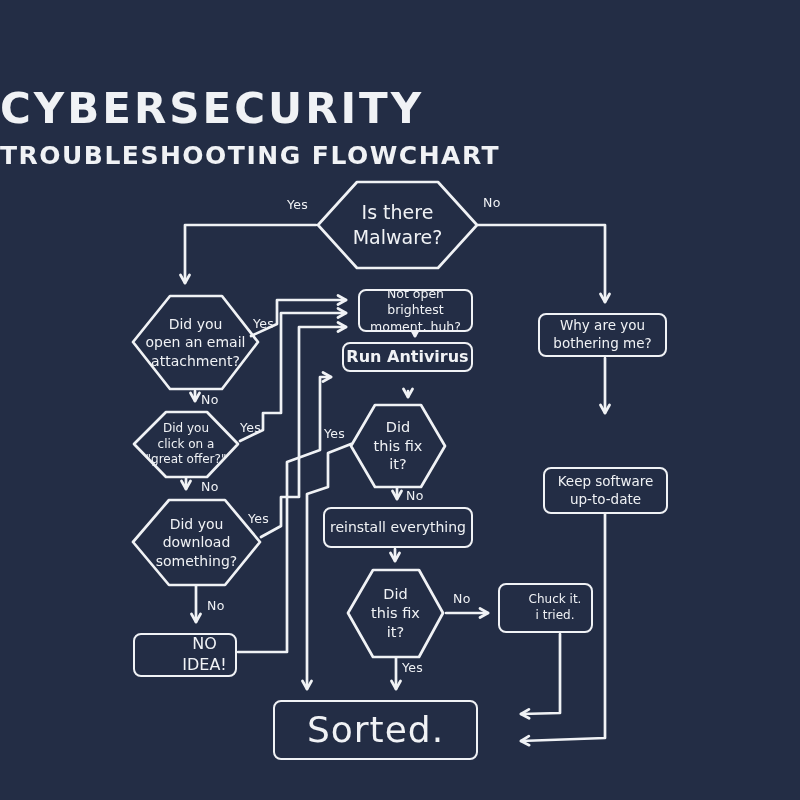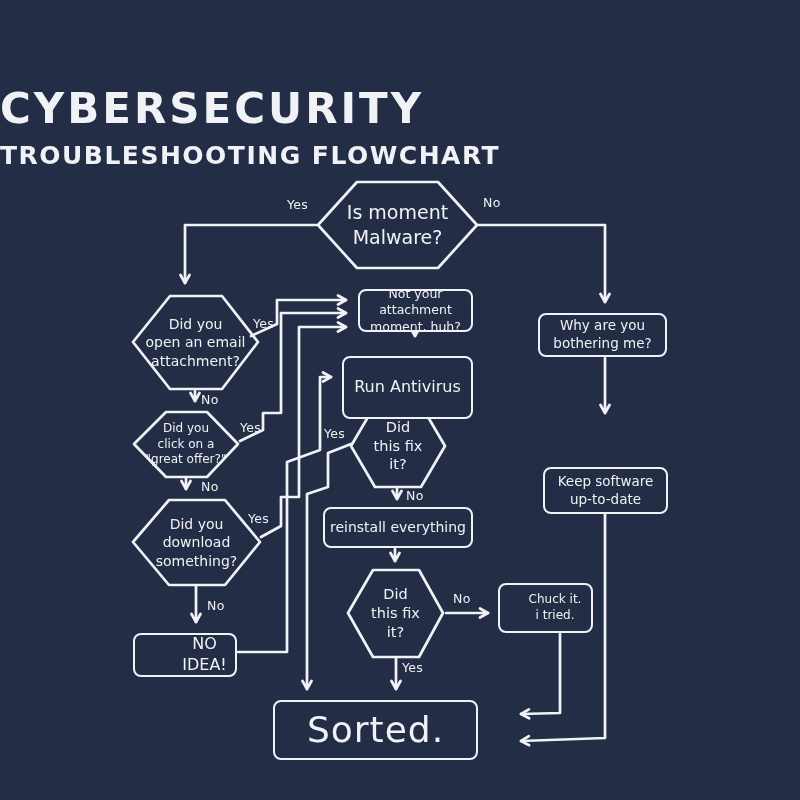--- a/index.html
+++ b/index.html
@@ -104,21 +104,21 @@
     <path d="M605,471 L605,738 L521,741" marker-end="url(#ah)"></path>
   </svg>
 
   <div class="titleblock">
     <div class="title-main">CYBERSECURITY</div>
     <div class="title-sub">TROUBLESHOOTING FLOWCHART</div>
   </div>
 
   <div class="node fs19" style="left:318px; top:182px; width:159px; height:86px;">
     <div class="lines">
-      <span>Is moment</span>
+      <span>Is there</span>
       <span>Malware?</span>
     </div>
   </div>
 
   <div class="node fs14" style="left:133px; top:296px; width:125px; height:93px;">
     <div class="lines">
       <span>Did you</span>
       <span>open an email</span>
       <span>attachment?</span>
     </div>
@@ -151,26 +151,26 @@
   <div class="node fs145" style="left:348px; top:570px; width:95px; height:87px;">
     <div class="lines">
       <span>Did</span>
       <span>this fix</span>
       <span>it?</span>
     </div>
   </div>
 
   <div class="node box fs125" style="left:358px; top:289px; width:115px; height:43px;">
     <div class="lines">
-      <span>Not your attachment</span>
+      <span>Not open brightest</span>
       <span>moment, huh?</span>
     </div>
   </div>
 
-  <div class="node box fs16" style="left:342px; top:356px; width:131px; height:63px;">
+  <div class="node box fs16" style="left:342px; top:342px; width:131px; height:30px;font-weight:bold;">
     <span>Run Antivirus</span>
   </div>
 
   <div class="node box fs14" style="left:323px; top:507px; width:150px; height:41px;">
     <span>reinstall everything</span>
   </div>
 
   <div class="node box fs15" style="left:498px; top:583px; width:95px; height:50px;">
     <div class="lines">
       <span>Chuck it.</span>

